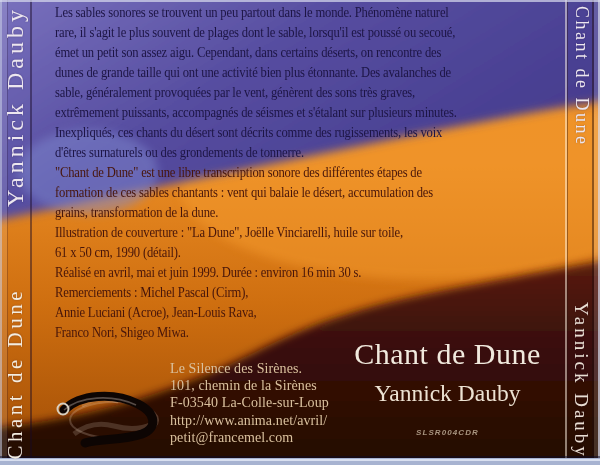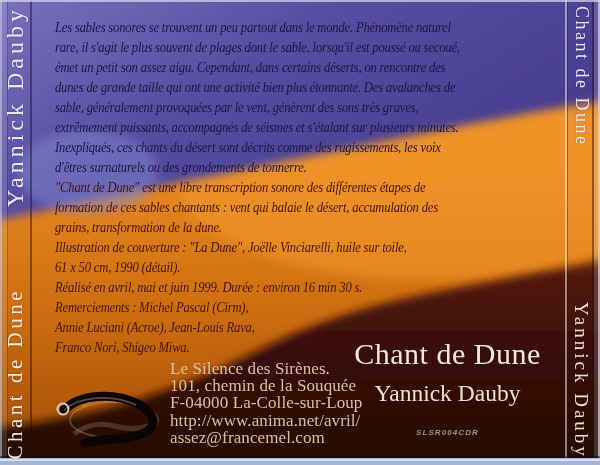--- a/index.html
+++ b/index.html
@@ -18,29 +18,29 @@
   .spine-right{right:0; width:34px; padding-right:4px;}
   .vtext{writing-mode:vertical-rl; white-space:nowrap; color:#ece6ef;
          text-shadow:0 0 2px rgba(40,20,60,.35);}
   .vtext.up{transform:rotate(180deg);}
   .spine-tl{font-size:24px; letter-spacing:4px;}
   .spine-bl{font-size:21px; letter-spacing:3.5px; color:#f3ecdf;}
   .spine-tr{font-size:18px; letter-spacing:2.5px;}
   .spine-br{font-size:19px; letter-spacing:3px; color:#e9ded2;}
 
   
-  .notes{position:absolute; left:55px; top:18px; width:515px;font-style:italic;}
+  .notes{position:absolute; left:55px; top:3px; width:515px;}
   .notes .bl{font-size:14px; line-height:20px; letter-spacing:-0.2px;
              white-space:nowrap; transform:scaleX(0.9); transform-origin:0 50%;}
   .on-purple{color:#1d1545;}
   .on-orange{color:#47150a;}
 
   
   .label-block{position:absolute; left:170px; top:360px; color:#dac19e;
-               font-size:17px; line-height:17.2px; letter-spacing:0.1px;}
+               font-size:14px; line-height:17.2px; letter-spacing:0.1px;}
 
   
   .logo{position:absolute; left:52px; top:386px; width:120px; height:64px;}
 
   
   .title-block{position:absolute; left:340px; top:337px; width:215px; text-align:center;}
   .album-title{font-size:30px; color:#f0e9dd; letter-spacing:0.5px;}
   .album-artist{font-size:23.5px; color:#ece2d2; margin-top:9px;}
   .catalog{font-family:"Liberation Sans","DejaVu Sans",sans-serif;
            font-size:8px; font-weight:bold; letter-spacing:1.1px;
@@ -134,24 +134,24 @@
     <ellipse cx="62" cy="34" rx="44" ry="18" fill="none" stroke="rgba(240,220,200,0.22)" stroke-width="2"></ellipse>
     <path d="M22,48 q18,-14 40,-8 q22,6 38,-2" fill="none" stroke="rgba(240,220,200,0.18)" stroke-width="5"></path>
     <path d="M30,20 q16,-10 36,-4" fill="none" stroke="rgba(240,220,200,0.2)" stroke-width="3"></path>
     <path d="M12,24 C28,8 62,6 86,18 C104,27 106,42 90,48 C70,55 46,52 33,57" fill="none" stroke="#0d0503" stroke-width="9" stroke-linecap="round"></path>
     <path d="M12,24 C28,10 60,8 84,19" fill="none" stroke="rgba(255,240,225,0.3)" stroke-width="1.6"></path>
     <circle cx="11" cy="23" r="5.5" fill="none" stroke="#d8cfc0" stroke-width="2"></circle>
   </svg>
 
   <div class="label-block">
     <div>Le Silence des Sirènes.</div>
-    <div>101, chemin de la Souquée</div>
-    <div>F-04000 La-Colle-sur-Loup</div>
+    <div>101, chemin de la Sirènes</div>
+    <div>F-03540 La-Colle-sur-Loup</div>
     <div>http://www.anima.net/avril/</div>
-    <div>assez@francemel.com</div>
+    <div>petit@francemel.com</div>
   </div>
 
   <div class="title-block">
     <div class="album-title">Chant de Dune</div>
     <div class="album-artist">Yannick Dauby</div>
     <div class="catalog">SLSR004CDR</div>
   </div>
 
 </div>
 

